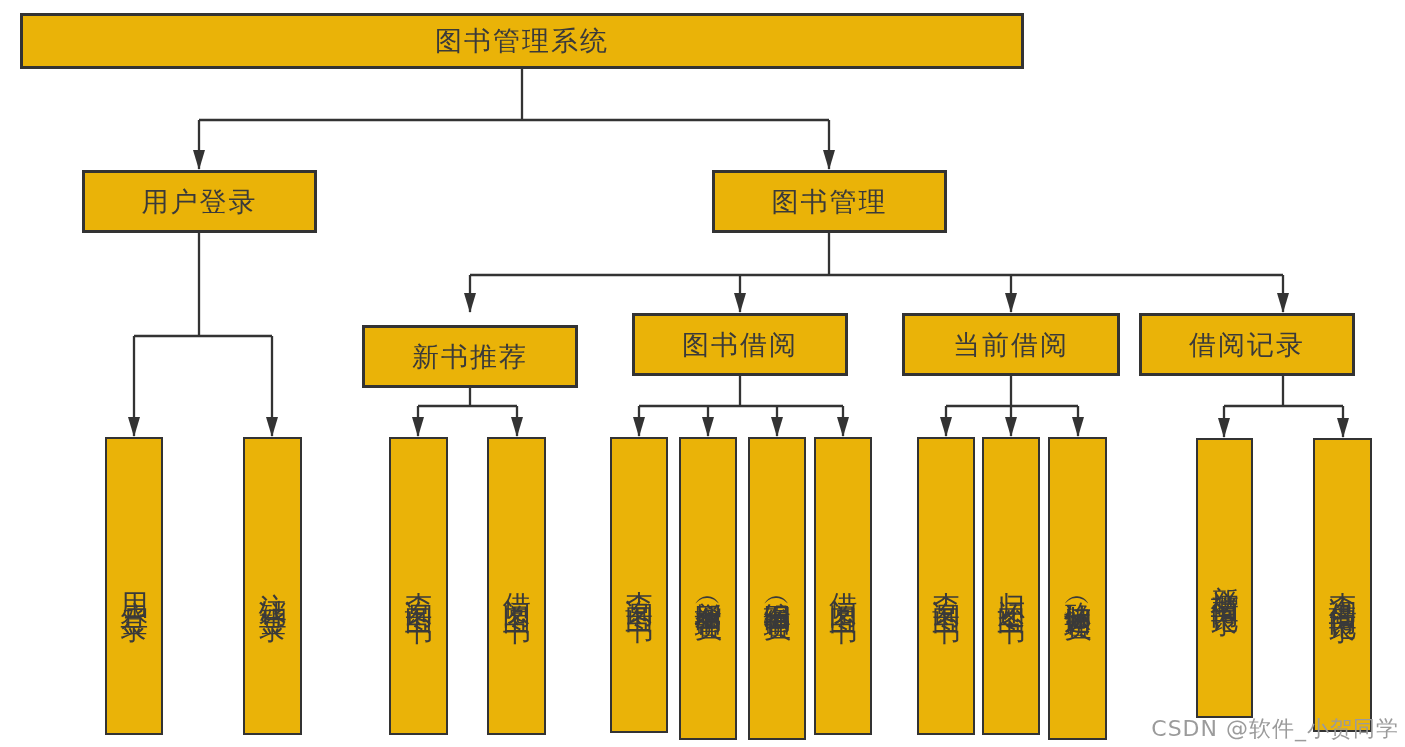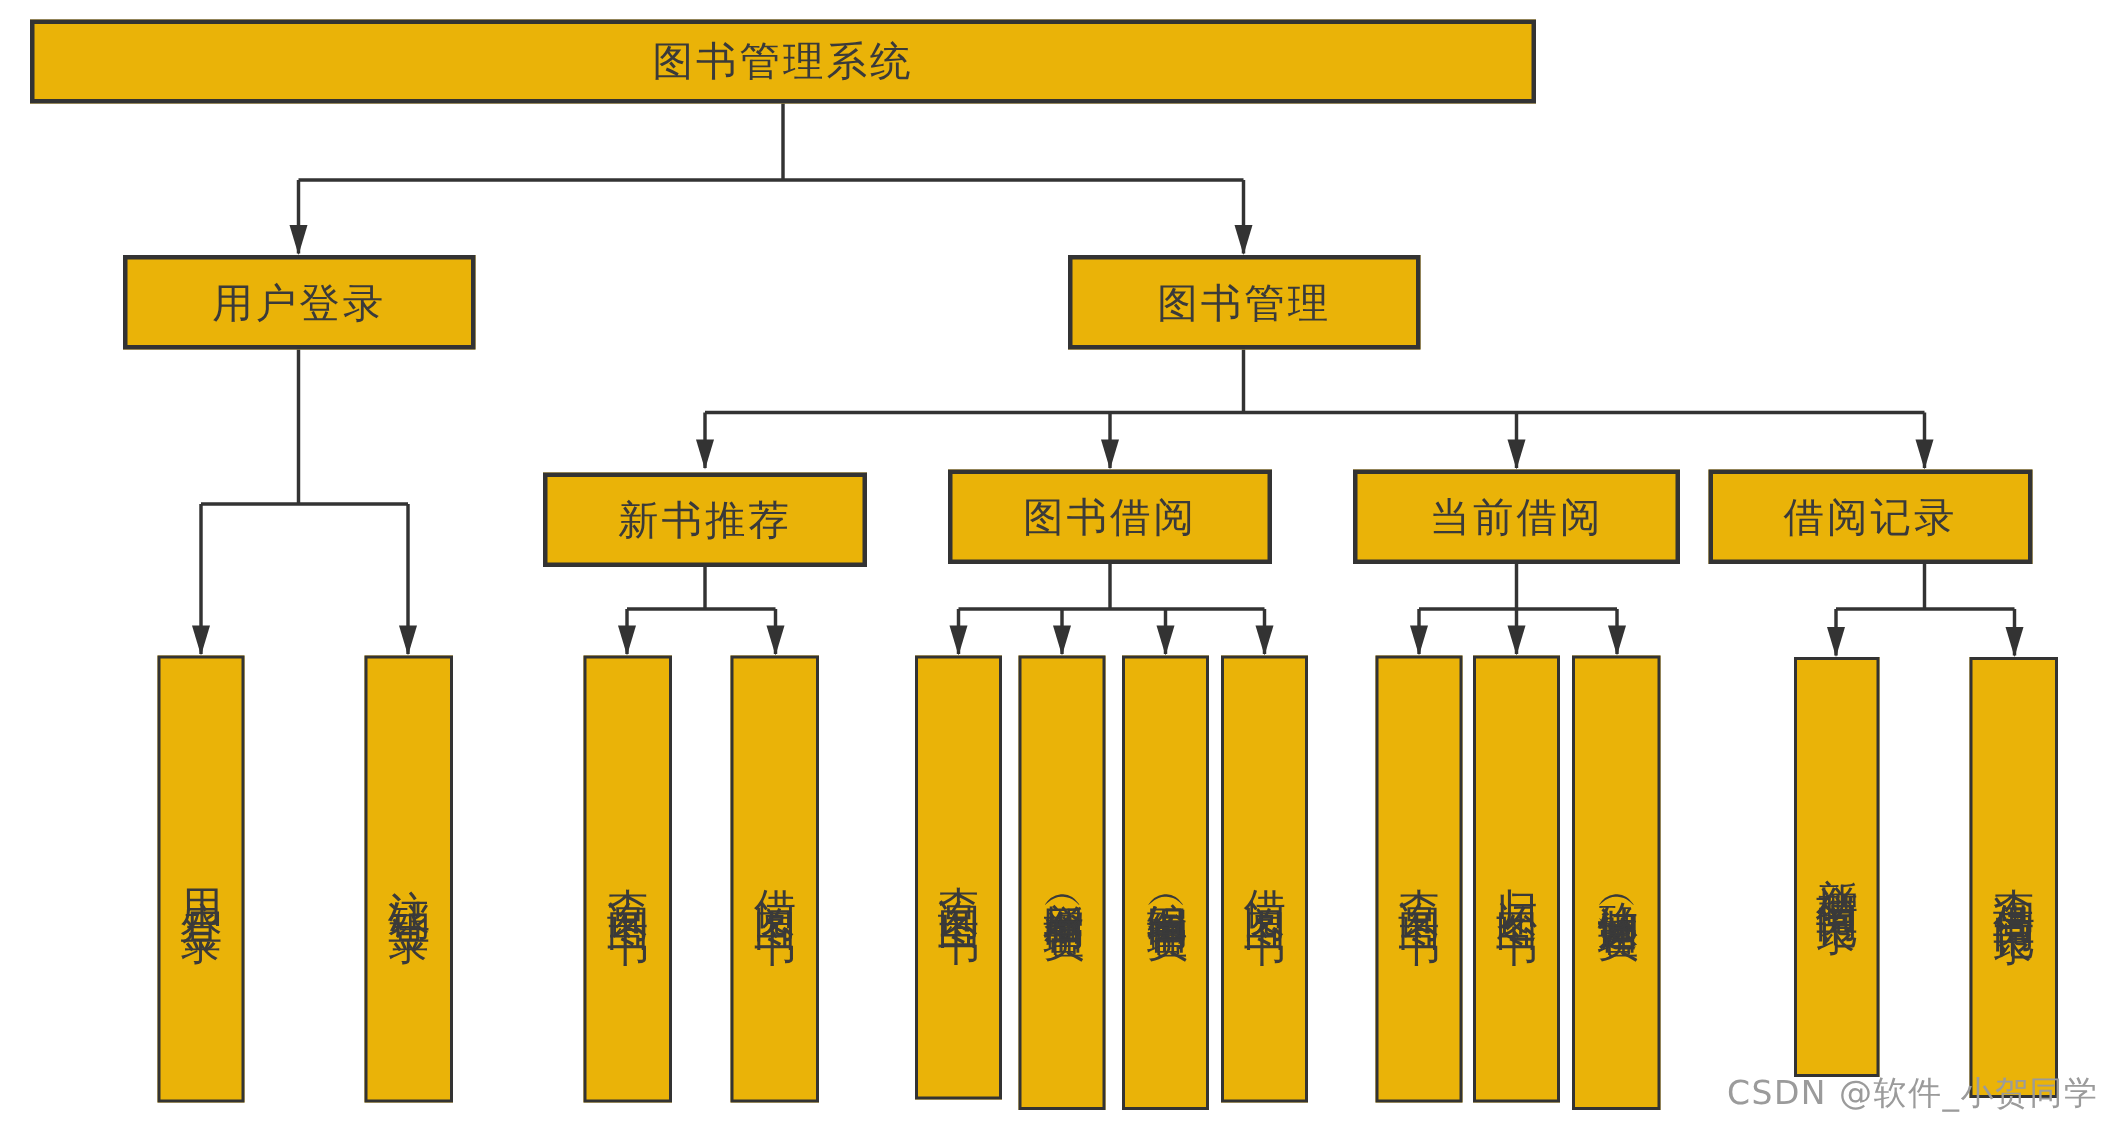--- a/index.html
+++ b/index.html
@@ -116,21 +116,21 @@
     <span class="hlabel">图书管理系统</span>
   </div>
 
   <div class="node" style="left:82px;top:170px;width:235px;height:63px">
     <span class="hlabel">用户登录</span>
   </div>
   <div class="node" style="left:712px;top:170px;width:235px;height:63px">
     <span class="hlabel">图书管理</span>
   </div>
 
-  <div class="node" style="left:362px;top:315px;width:216px;height:63px">
+  <div class="node" style="left:362px;top:325px;width:216px;height:63px">
     <span class="hlabel">新书推荐</span>
   </div>
   <div class="node" style="left:902px;top:313px;width:218px;height:63px">
     <span class="hlabel">当前借阅</span>
   </div>
   <div class="node" style="left:632px;top:313px;width:216px;height:63px">
     <span class="hlabel">图书借阅</span>
   </div>
   <div class="node" style="left:1139px;top:313px;width:216px;height:63px">
     <span class="hlabel">借阅记录</span>

